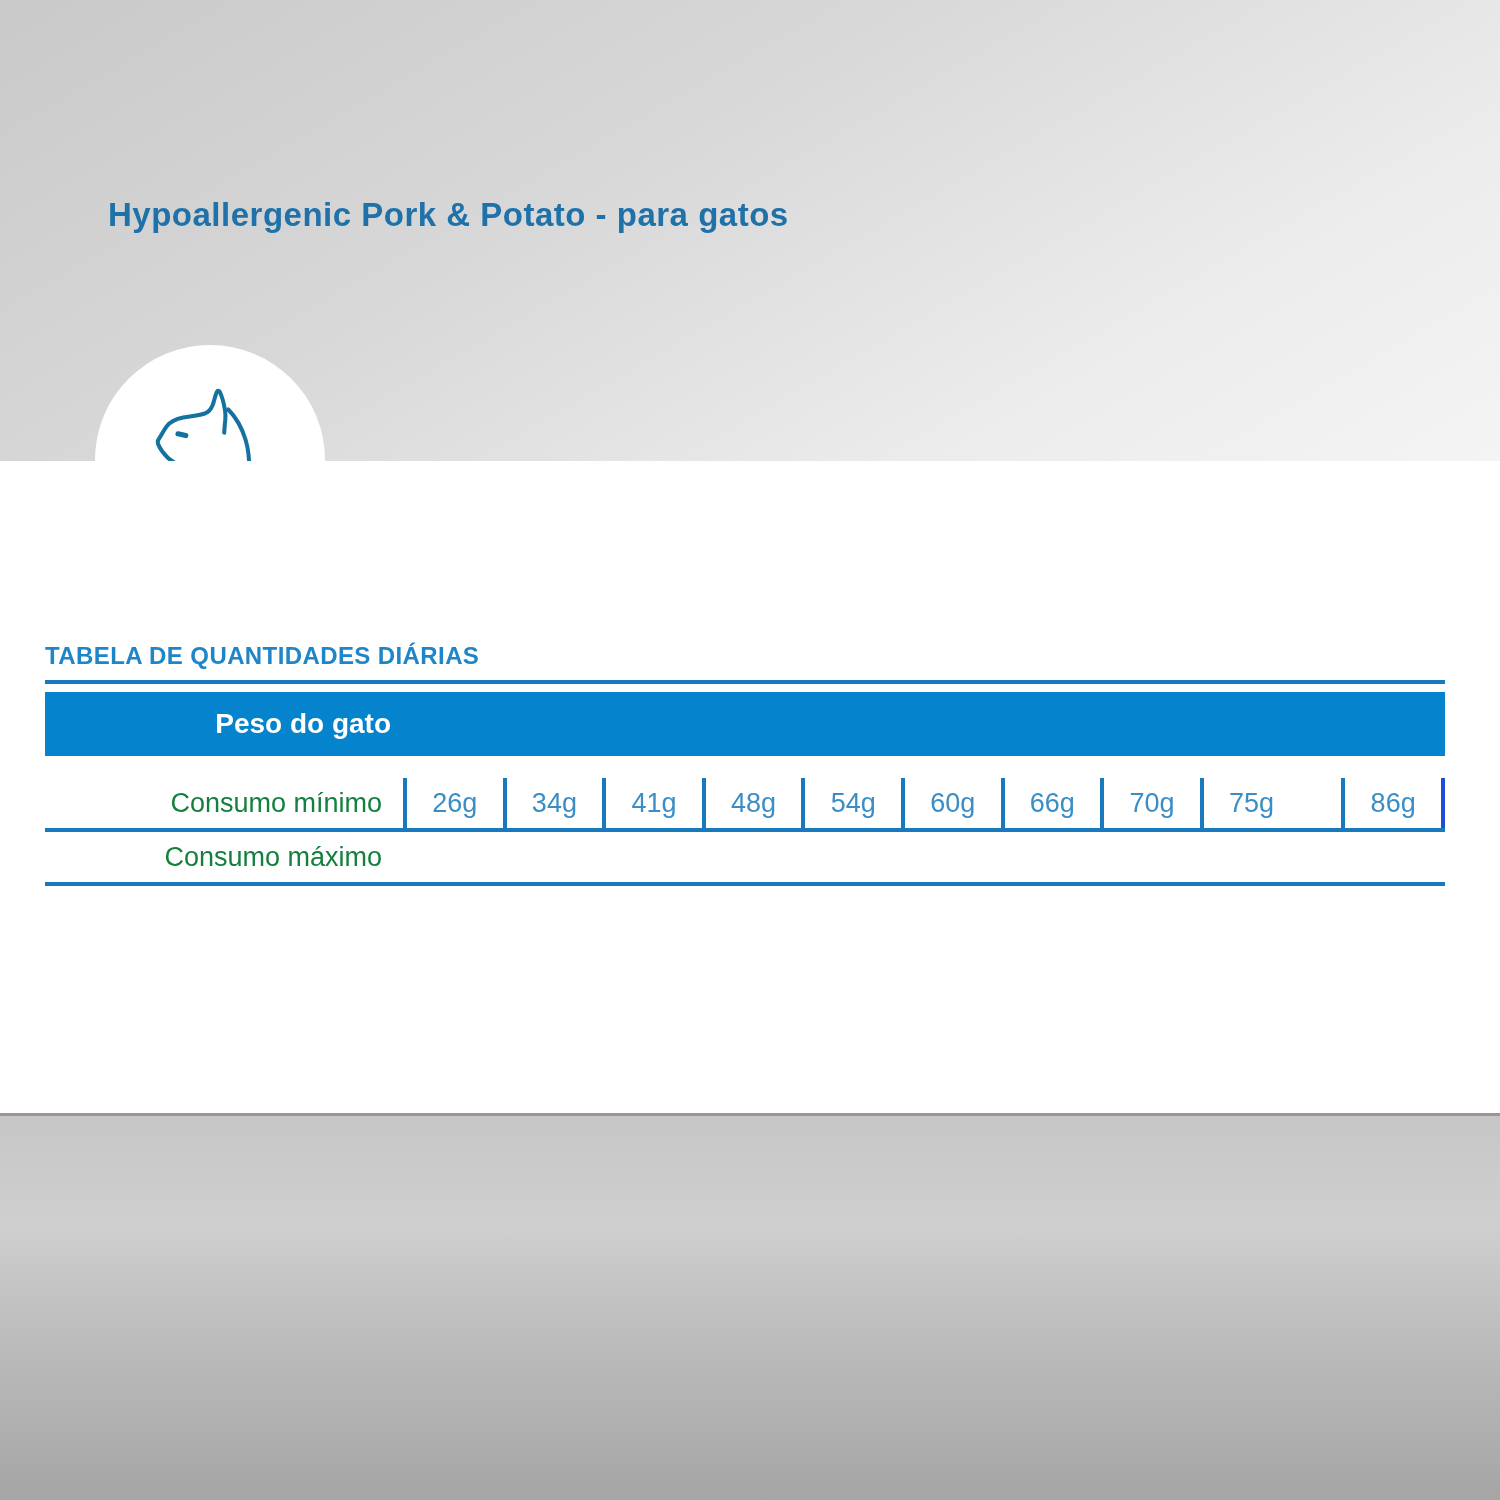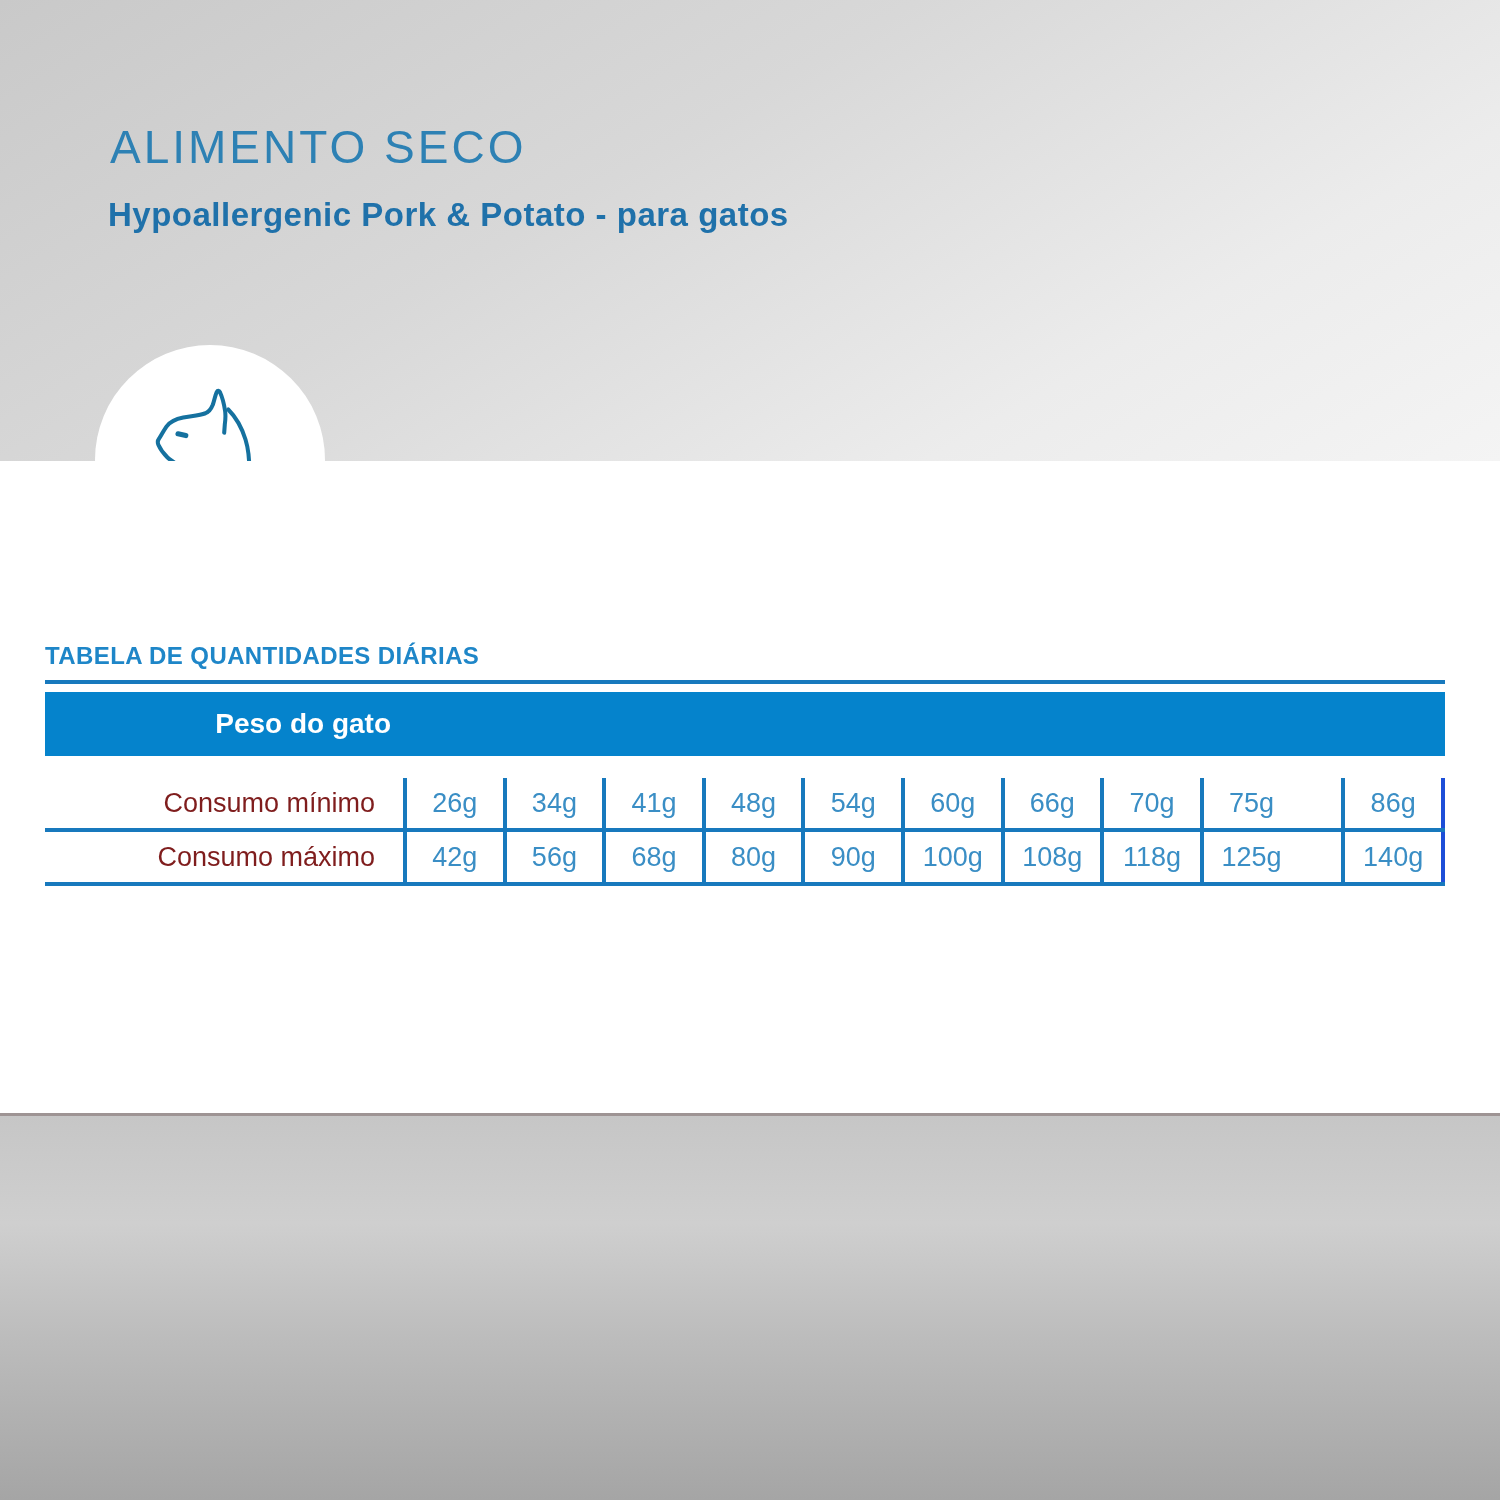--- a/index.html
+++ b/index.html
@@ -55,21 +55,21 @@
   }
   .label-col {
     width:358px; text-align:right; padding-right:12px;
   }
   .hcells { flex:1; display:flex; height:100%; align-items:center; }
   .wcell { flex:1; text-align:center; }
 
   .trow { display:flex; height:54px; border-bottom:4px solid #1879bd; }
   .rlabel {
     width:358px; display:flex; align-items:center; justify-content:flex-end;
-    padding-right:28px; color:#7f1d1d; font-size:27px;
+    padding-right:21px; color:#15803d; font-size:27px;
   }
   .vals { flex:1; display:flex; }
   .vcell {
     flex:1; display:flex; align-items:center; justify-content:center;
     color:#3a8ec5; font-size:27px;
     border-left:4px solid #1879bd;
   }
   .vcell:last-child { border-right:4px solid #1d4ed8;margin-left:42px; }
 
   
@@ -78,21 +78,20 @@
     border-top:3px solid #9e9494;
     background:linear-gradient(to bottom,#c6c6c6 0%, #cfcfcf 28%, #bcbcbc 58%, #a5a5a5 100%);
   }
 </style>
 </head>
 <body>
 
 <div class="page">
 
   <div class="top-section">
-    <div class="eyebrow">ALIMENTO SECO</div>
     <div class="product-title">Hypoallergenic Pork &amp; Potato - para gatos</div>
   </div>
 
   <div class="badge">
     <svg viewBox="0 0 100 100" fill="none" stroke="#15719f" stroke-width="2.7" stroke-linecap="round" stroke-linejoin="round">
       <path d="M 23,99 C 22,92 22,85 25.5,78 C 28.5,71.5 29.5,67 27.5,62.5 C 25.8,59 21.5,57.5 19,55 C 16.8,52.8 14.2,49.5 12.9,46.5 C 12.2,44.8 12.3,43.8 13.4,42.4 C 14.6,40.8 16.2,37.4 18.3,34.4 C 20.5,31.4 24.5,29.4 29.5,28.4 C 34.5,27.4 40.5,27 44.3,25.5 C 46.8,24.4 48.2,22.3 49.2,19.8 C 50.2,17 50.8,13.4 51.8,11.4 C 52.4,10.2 53.4,10.3 54,11.5 C 55.5,14.7 56.8,20 57.4,24 C 57.8,26.6 57.6,30 57.2,33 L 56.8,38.5"></path>
       <path d="M 59.5,23 C 64.5,28 68.5,35 71,43 C 73,49.5 73.6,56.5 73.5,63.5"></path>
       <path d="M 26,39.2 L 31.2,40.4" stroke-width="3.4"></path>
     </svg>
   </div>
@@ -116,32 +115,20 @@
               <div class="vcell">54g</div>
               <div class="vcell">60g</div>
               <div class="vcell">66g</div>
               <div class="vcell">70g</div>
               <div class="vcell">75g</div>
               <div class="vcell">86g</div>
             </div>
           </div>
           <div class="trow">
             <div class="rlabel">Consumo máximo</div>
-            <div class="vals">
-              <div class="vcell">42g</div>
-              <div class="vcell">56g</div>
-              <div class="vcell">68g</div>
-              <div class="vcell">80g</div>
-              <div class="vcell">90g</div>
-              <div class="vcell">100g</div>
-              <div class="vcell">108g</div>
-              <div class="vcell">118g</div>
-              <div class="vcell">125g</div>
-              <div class="vcell">140g</div>
-            </div>
           </div>
         </div>
     </div>
   </div>
 
   <div class="bottom-section"></div>
 
 </div>
 
 </body></html>

